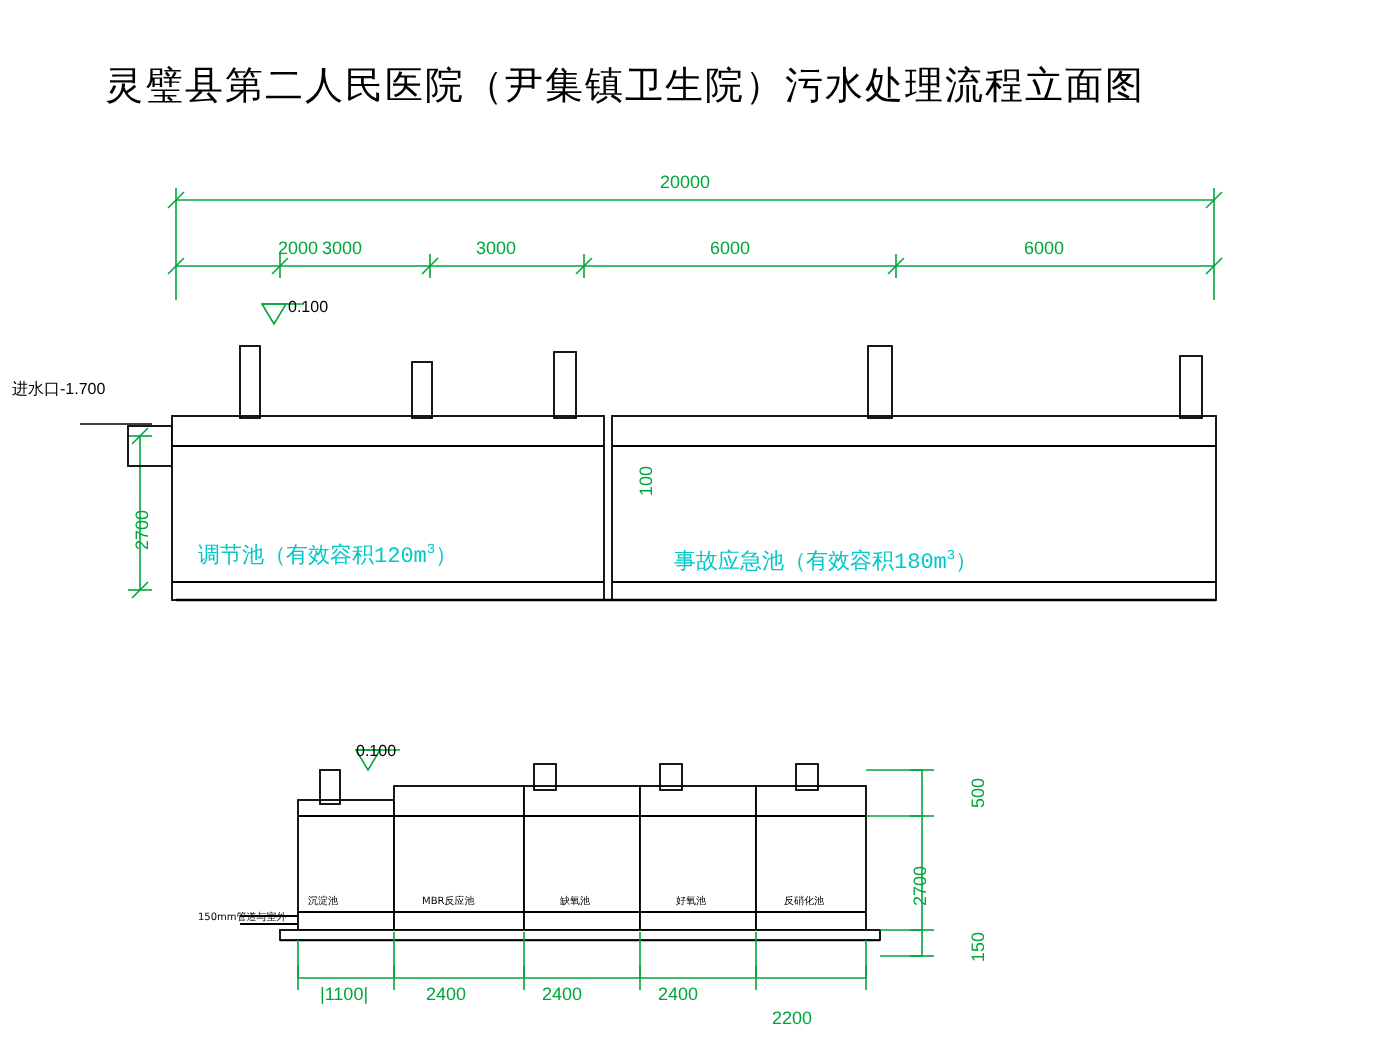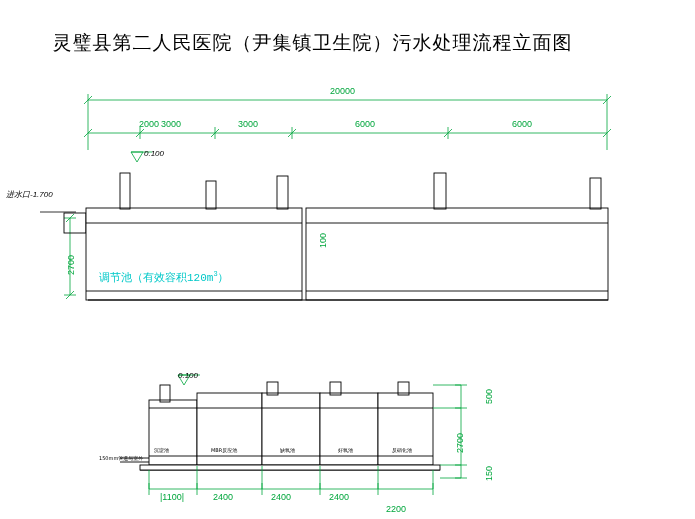--- a/index.html
+++ b/index.html
@@ -9,21 +9,21 @@
     overflow:hidden;position:relative;
   }
   #stage{position:absolute;left:0;top:0;width:695px;height:519px;}
   .title{
     position:absolute;left:0;top:30px;width:625px;text-align:center;
     font-size:19px;color:#000;letter-spacing:1px;white-space:nowrap;
     font-family:Liberation Mono, monospace;
   }
   svg{position:absolute;left:0;top:0;width:695px;height:519px;}
   .lbl{position:absolute;white-space:nowrap;font-size:9px;color:#00a63c;}
-  .lbl-blk{position:absolute;white-space:nowrap;font-size:8px;color:#000;font-style:italic;}
+  .lbl-blk{position:absolute;white-space:nowrap;font-size:8px;color:#000;}
   .lbl-cy{position:absolute;white-space:nowrap;font-size:11px;color:#00c8c8;
      font-family:Liberation Mono, monospace;margin-top:20px;}
   .lbl-tiny{position:absolute;white-space:nowrap;font-size:5px;color:#000;
      font-family:"DejaVu Sans","Liberation Sans",sans-serif;}
   .vert{transform-origin:0 0;transform:rotate(-90deg);}
   sup{font-size:7px;}
 </style>
 </head>
 <body>
 
@@ -164,20 +164,21 @@
   <div class="lbl" style="left:512px;top:119px;">6000</div>
 
   <div class="lbl-blk" style="left:144px;top:149px;">0.100</div>
 
   <div class="lbl-blk" style="left:6px;top:189px;">进水口-1.700</div>
 
   <div class="lbl vert" style="left:66px;top:275px;">2700</div>
   <div class="lbl vert" style="left:318px;top:248px;">100</div>
 
   <div class="lbl-cy" style="left:99px;top:250px;"><span>调节池（有效容积120m</span><sup>3</sup><span>）</span></div>
+  <div class="lbl-cy" style="left:337px;top:253px;"><span>事故应急池（有效容积180m</span><sup>3</sup><span>）</span></div>
 
   <div class="lbl-blk" style="left:178px;top:371px;">0.100</div>
 
   <div class="lbl-tiny" style="left:99px;top:455px;">150mm管道与室外</div>
 
   <div class="lbl-tiny" style="left:154px;top:447px;">沉淀池</div>
   <div class="lbl-tiny" style="left:211px;top:447px;">MBR反应池</div>
   <div class="lbl-tiny" style="left:280px;top:447px;">缺氧池</div>
   <div class="lbl-tiny" style="left:338px;top:447px;">好氧池</div>
   <div class="lbl-tiny" style="left:392px;top:447px;">反硝化池</div>

